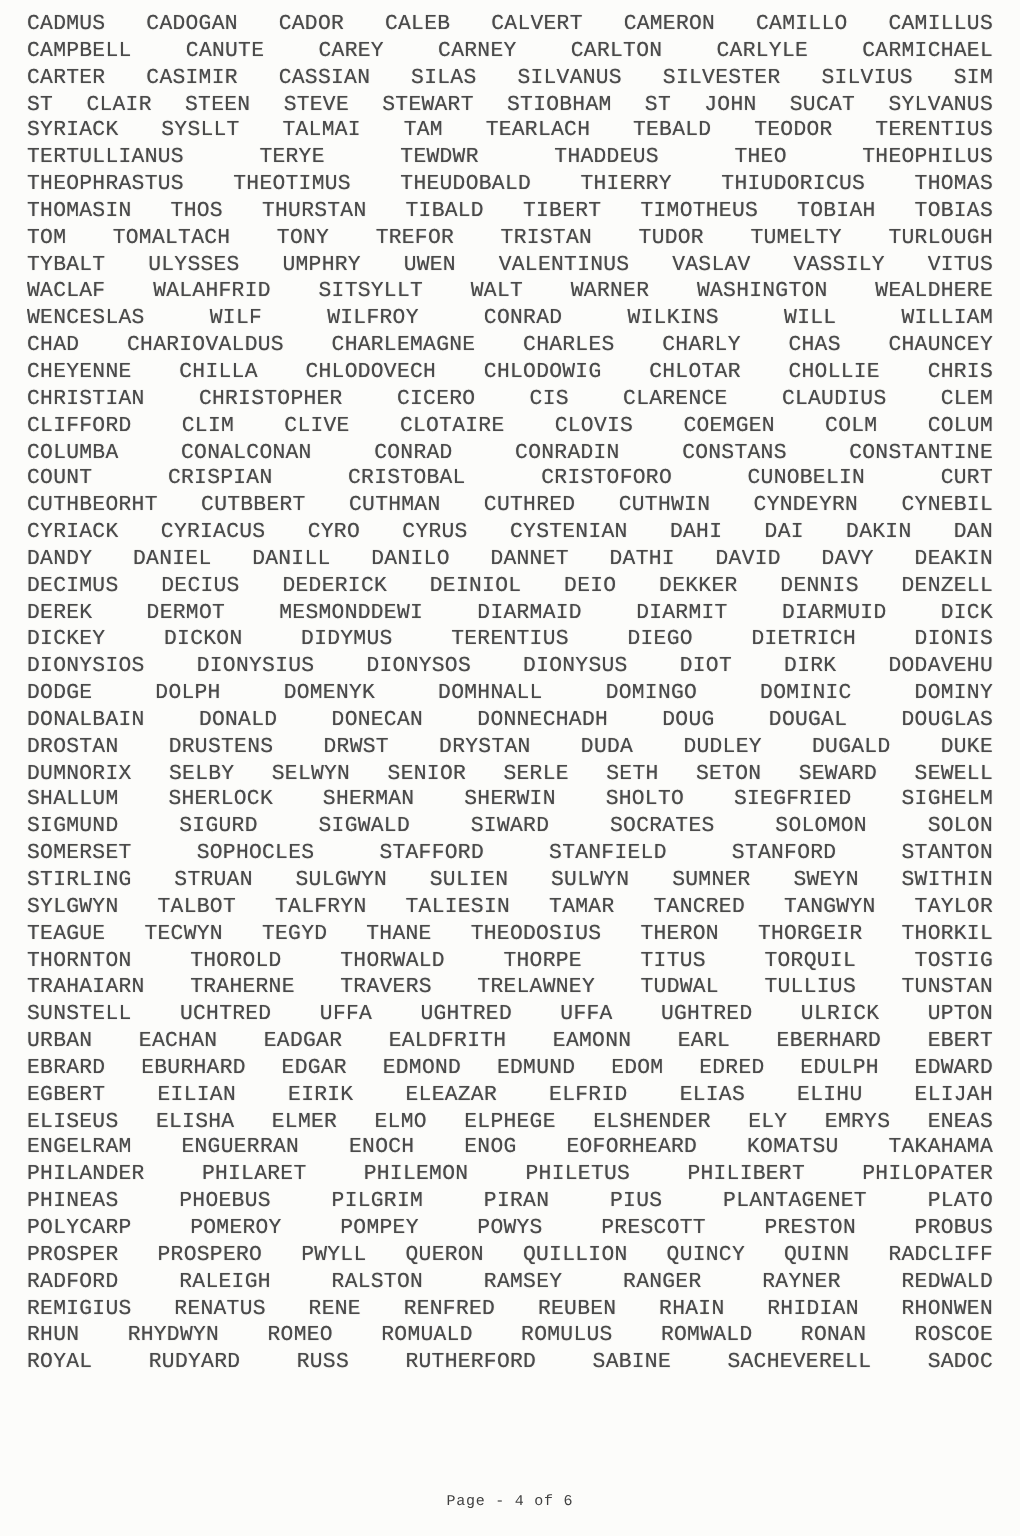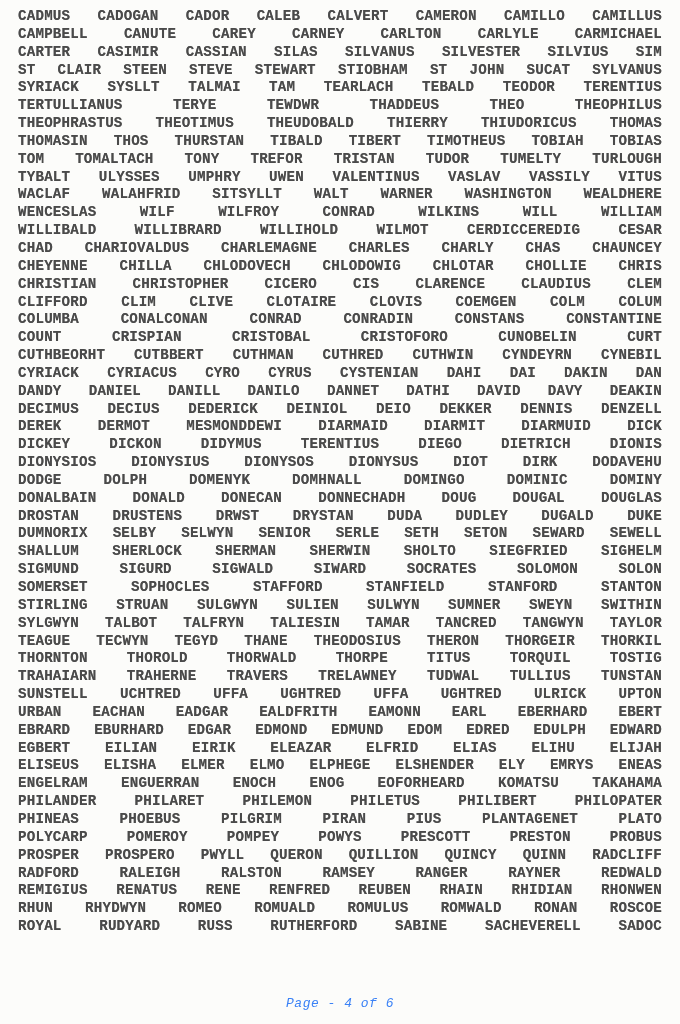--- a/index.html
+++ b/index.html
@@ -22,21 +22,20 @@
       background: #fcfcfa;
     }
     .name-list {
       position: absolute;
       left: 18px;
       top: 8px;
       width: 644px;
       margin: 0;
       padding: 0;
       list-style: none;
-      font-weight: bold;
     }
     .name-line {
       display: block;
       height: 17.85px;
       line-height: 17.85px;
       font-family: "Liberation Mono", "DejaVu Sans Mono", monospace;
       font-size: 14.2px;
       color: #4a4a4a;
       text-align: justify;
       text-align-last: justify;
@@ -45,44 +44,42 @@
       letter-spacing: 0.2px;
       text-shadow: 0 0 0.6px rgba(60,60,60,0.6);
     }
     .footer {
       position: absolute;
       left: 0;
       width: 680px;
       top: 996px;
       text-align: center;
       font-family: "Liberation Mono", "DejaVu Sans Mono", monospace;
-      font-size: 13px;
-      color: #3b82f6;
+      font-size: 10px;
+      color: #404040;
       letter-spacing: 0.5px;
-      font-style: italic;
     }
   </style>
 </head>
 <body>
 
 <div class="page">
   <ul class="name-list">
     <li class="name-line">CADMUS CADOGAN CADOR CALEB CALVERT CAMERON CAMILLO CAMILLUS</li>
     <li class="name-line">CAMPBELL CANUTE CAREY CARNEY CARLTON CARLYLE CARMICHAEL</li>
     <li class="name-line">CARTER CASIMIR CASSIAN SILAS SILVANUS SILVESTER SILVIUS SIM</li>
     <li class="name-line">ST CLAIR STEEN STEVE STEWART STIOBHAM ST JOHN SUCAT SYLVANUS</li>
     <li class="name-line">SYRIACK SYSLLT TALMAI TAM TEARLACH TEBALD TEODOR TERENTIUS</li>
     <li class="name-line">TERTULLIANUS TERYE TEWDWR THADDEUS THEO THEOPHILUS</li>
     <li class="name-line">THEOPHRASTUS THEOTIMUS THEUDOBALD THIERRY THIUDORICUS THOMAS</li>
     <li class="name-line">THOMASIN THOS THURSTAN TIBALD TIBERT TIMOTHEUS TOBIAH TOBIAS</li>
     <li class="name-line">TOM TOMALTACH TONY TREFOR TRISTAN TUDOR TUMELTY TURLOUGH</li>
     <li class="name-line">TYBALT ULYSSES UMPHRY UWEN VALENTINUS VASLAV VASSILY VITUS</li>
     <li class="name-line">WACLAF WALAHFRID SITSYLLT WALT WARNER WASHINGTON WEALDHERE</li>
     <li class="name-line">WENCESLAS WILF WILFROY CONRAD WILKINS WILL WILLIAM</li>
-    <li class="name-line">WILLIBALD WILLIBRARD WILLIHOLD WILMOT CERDICCEREDIG CESAR</li>
     <li class="name-line">CHAD CHARIOVALDUS CHARLEMAGNE CHARLES CHARLY CHAS CHAUNCEY</li>
     <li class="name-line">CHEYENNE CHILLA CHLODOVECH CHLODOWIG CHLOTAR CHOLLIE CHRIS</li>
     <li class="name-line">CHRISTIAN CHRISTOPHER CICERO CIS CLARENCE CLAUDIUS CLEM</li>
     <li class="name-line">CLIFFORD CLIM CLIVE CLOTAIRE CLOVIS COEMGEN COLM COLUM</li>
     <li class="name-line">COLUMBA CONALCONAN CONRAD CONRADIN CONSTANS CONSTANTINE</li>
     <li class="name-line">COUNT CRISPIAN CRISTOBAL CRISTOFORO CUNOBELIN CURT</li>
     <li class="name-line">CUTHBEORHT CUTBBERT CUTHMAN CUTHRED CUTHWIN CYNDEYRN CYNEBIL</li>
     <li class="name-line">CYRIACK CYRIACUS CYRO CYRUS CYSTENIAN DAHI DAI DAKIN DAN</li>
     <li class="name-line">DANDY DANIEL DANILL DANILO DANNET DATHI DAVID DAVY DEAKIN</li>
     <li class="name-line">DECIMUS DECIUS DEDERICK DEINIOL DEIO DEKKER DENNIS DENZELL</li>

